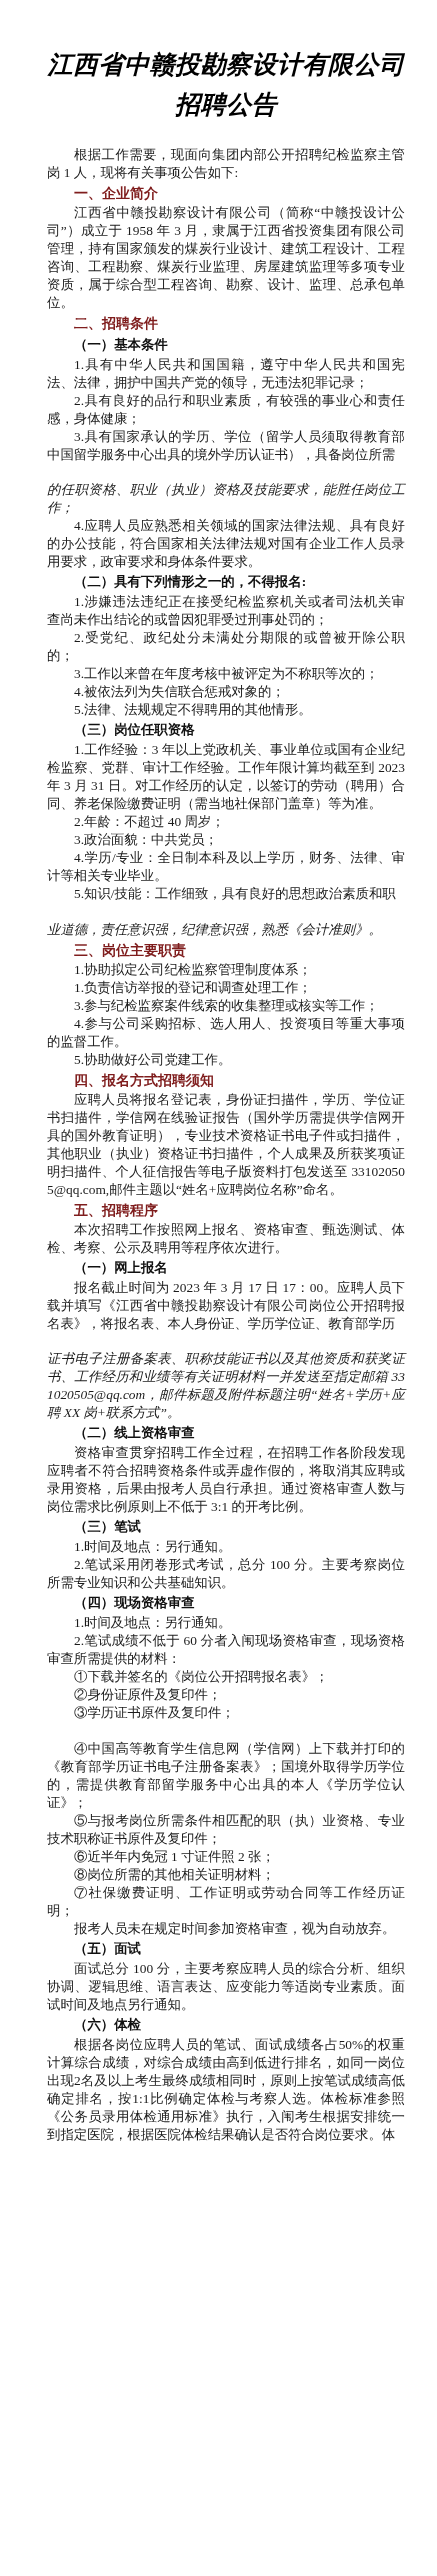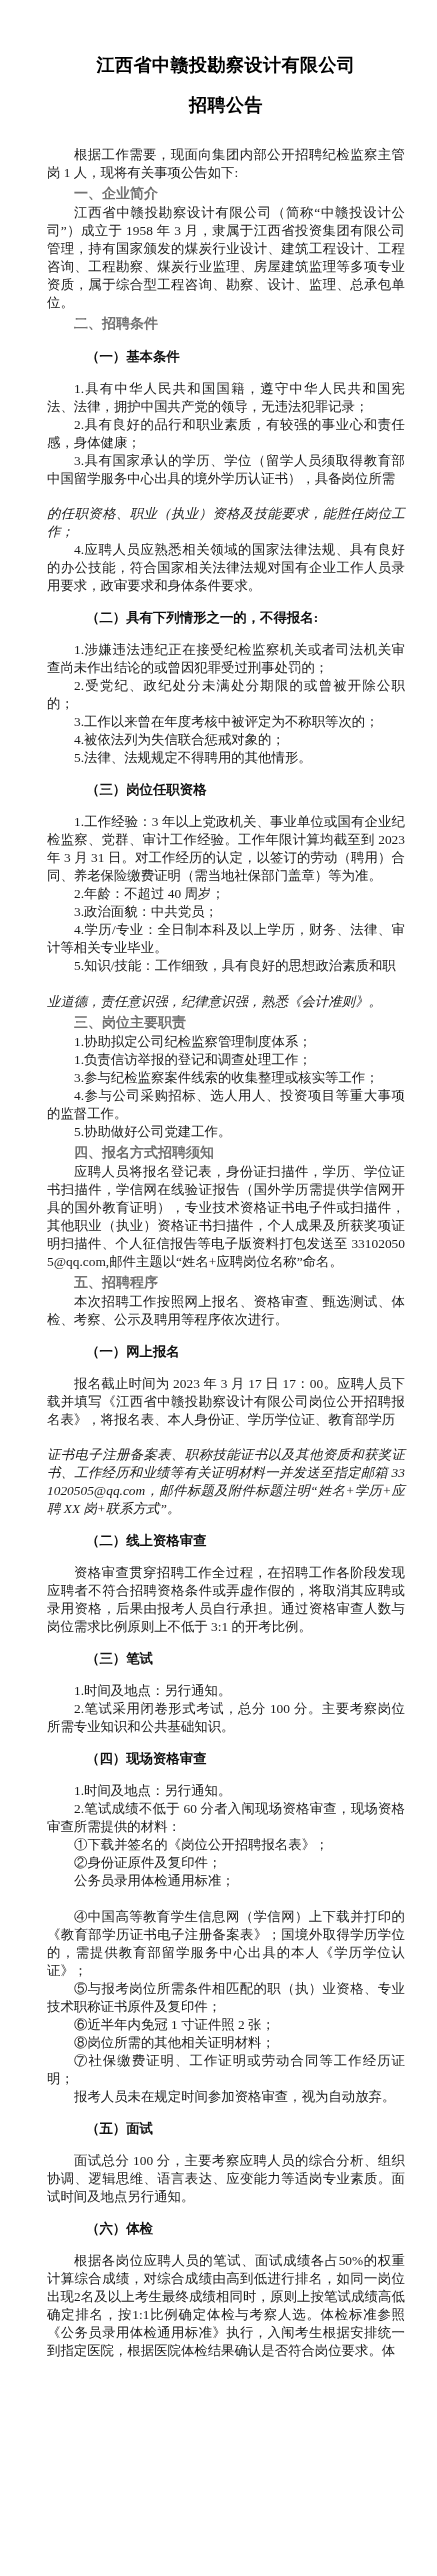--- a/index.html
+++ b/index.html
@@ -10,47 +10,48 @@
     box-sizing: border-box;
     background: #ffffff;
     padding: 53px 33px 0 47px;
     overflow: hidden;
     font-family: "Liberation Serif", serif;
     color: #1b1b1b;
   }
   .doc-title {
     text-align: center;
     font-weight: bold;
-    font-size: 18px;
+    font-size: 25px;
     line-height: 24px;
     color: #000000;
     letter-spacing: 0.5px;
+    font-style: italic;
   }
   .doc-title.line2 { margin-top: 15.5px; }
   .content { margin-top: 29px; }
   .para {
     margin: 0;
     font-size: 13.4px;
     line-height: 18px;
     text-align: justify;
     text-indent: 27px;
     word-break: break-all;
   }
   .cont { text-indent: 0; font-style: italic; }
   .sec {
     margin: 0;
     font-size: 14px;
     line-height: 22px;
     font-weight: bold;
     font-family: "Liberation Sans", sans-serif;
-    color: #737373;
+    color: #7f1d1d;
     text-indent: 27px;
   }
   .sub {
-    margin: 12px;
+    margin: 0;
     font-size: 13.4px;
     line-height: 22px;
     font-weight: bold;
     color: #111111;
     text-indent: 27px;
   }
   .page-gap { height: 17.5px; }
 </style>
 </head>
 <body>
@@ -121,21 +122,21 @@
 
     <h3 class="sub">（三）笔试</h3>
     <p class="para">1.时间及地点：另行通知。</p>
     <p class="para">2.笔试采用闭卷形式考试，总分 100 分。主要考察岗位所需专业知识和公共基础知识。</p>
 
     <h3 class="sub">（四）现场资格审查</h3>
     <p class="para">1.时间及地点：另行通知。</p>
     <p class="para">2.笔试成绩不低于 60 分者入闱现场资格审查，现场资格审查所需提供的材料：</p>
     <p class="para">①下载并签名的《岗位公开招聘报名表》；</p>
     <p class="para">②身份证原件及复印件；</p>
-    <p class="para">公务员录用体检通用标准；</p>
+    <p class="para">③学历证书原件及复印件；</p>
 
     <div class="page-gap"></div>
 
     <p class="para">④中国高等教育学生信息网（学信网）上下载并打印的《教育部学历证书电子注册备案表》；国境外取得学历学位的，需提供教育部留学服务中心出具的本人《学历学位认证》；</p>
     <p class="para">⑤与报考岗位所需条件相匹配的职（执）业资格、专业技术职称证书原件及复印件；</p>
     <p class="para">⑥近半年内免冠 1 寸证件照 2 张；</p>
     <p class="para">⑧岗位所需的其他相关证明材料；</p>
     <p class="para">⑦社保缴费证明、工作证明或劳动合同等工作经历证明；</p>
     <p class="para">报考人员未在规定时间参加资格审查，视为自动放弃。</p>
 

